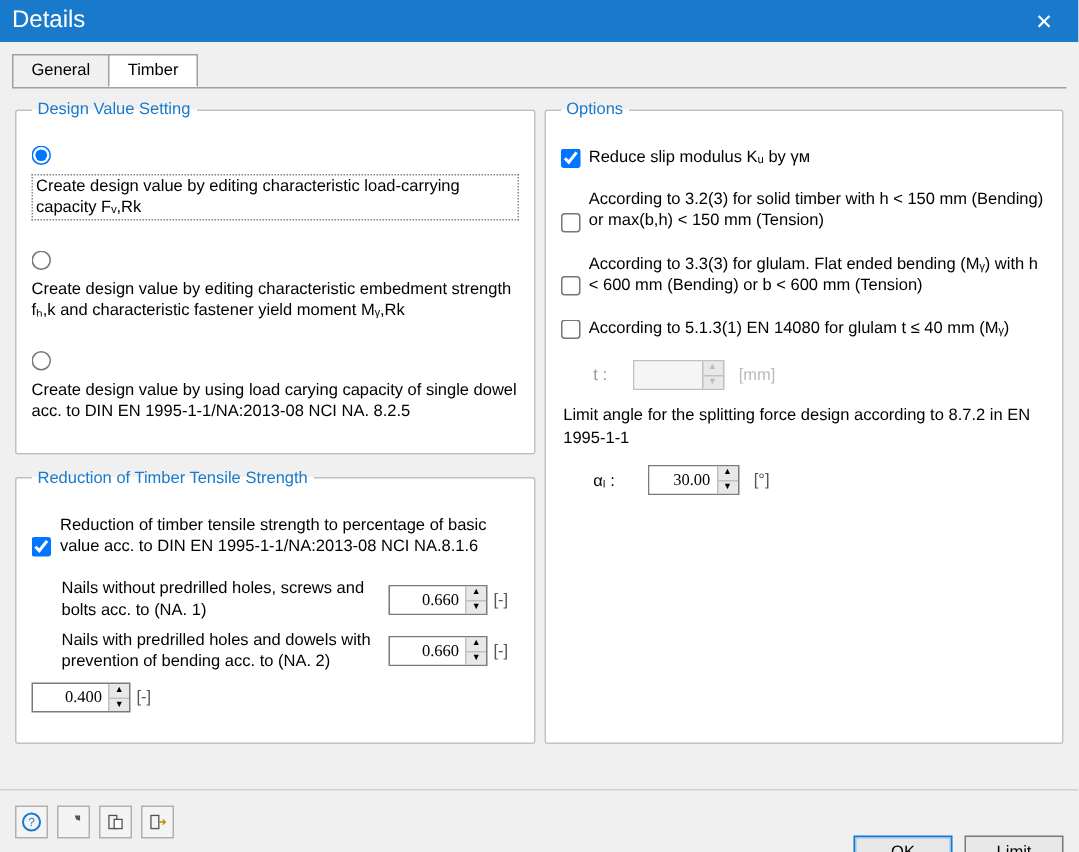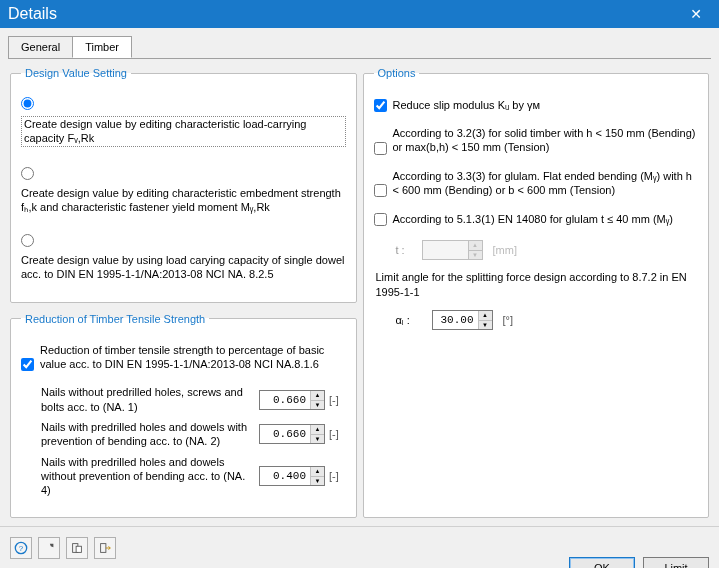--- a/index.html
+++ b/index.html
@@ -121,21 +121,21 @@
       border: 1px solid #7a7a7a;
       background: #fff;
       height: 20px;
     }
     .num-in input {
       border: none;
       width: 50px;
       text-align: right;
       padding: 0 4px;
       height: 18px;
-      font-family: Liberation Mono, monospace;
+      font-family: Liberation Serif, serif;
       font-size: 11px;
       outline: none;
     }
     .num-in input.wide { width: 45px; }
     .spin {
       display: flex;
       flex-direction: column;
       width: 14px;
     }
     .spin-btn {
@@ -284,21 +284,20 @@
             <span class="spin">
               <span class="spin-btn">▲</span>
               <span class="spin-btn">▼</span>
             </span>
           </span>
           <span class="unit">[-]</span>
         </span>
       </div>
 
       <div class="val-row">
-        <span class="lbl">Nails with predrilled holes and dowels without prevention of bending acc. to (NA. 4)</span>
         <span class="val-right">
           <span class="num-in">
             <input type="text" value="0.400" style="">
             <span class="spin">
               <span class="spin-btn">▲</span>
               <span class="spin-btn">▼</span>
             </span>
           </span>
           <span class="unit">[-]</span>
         </span>

